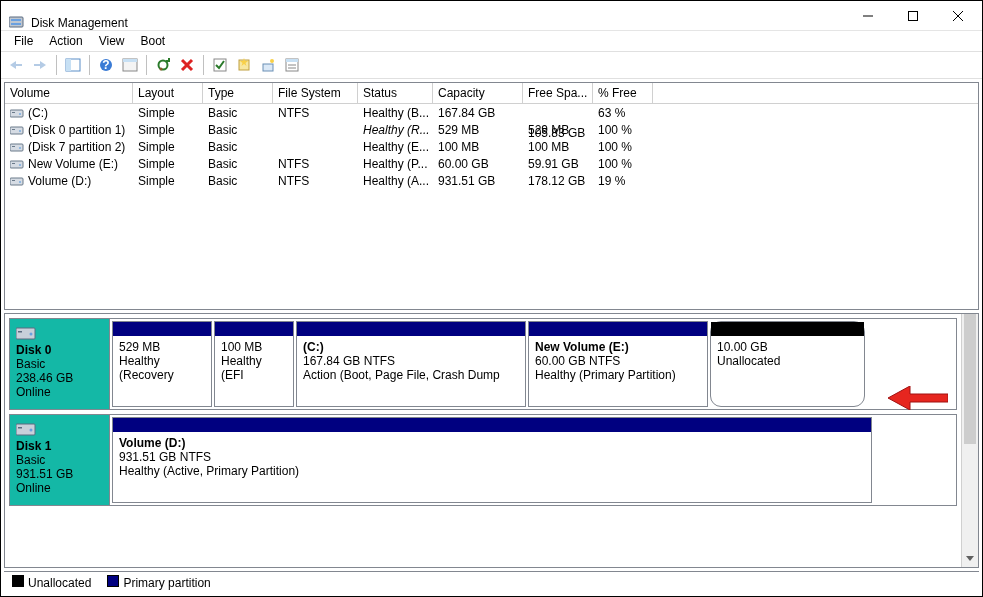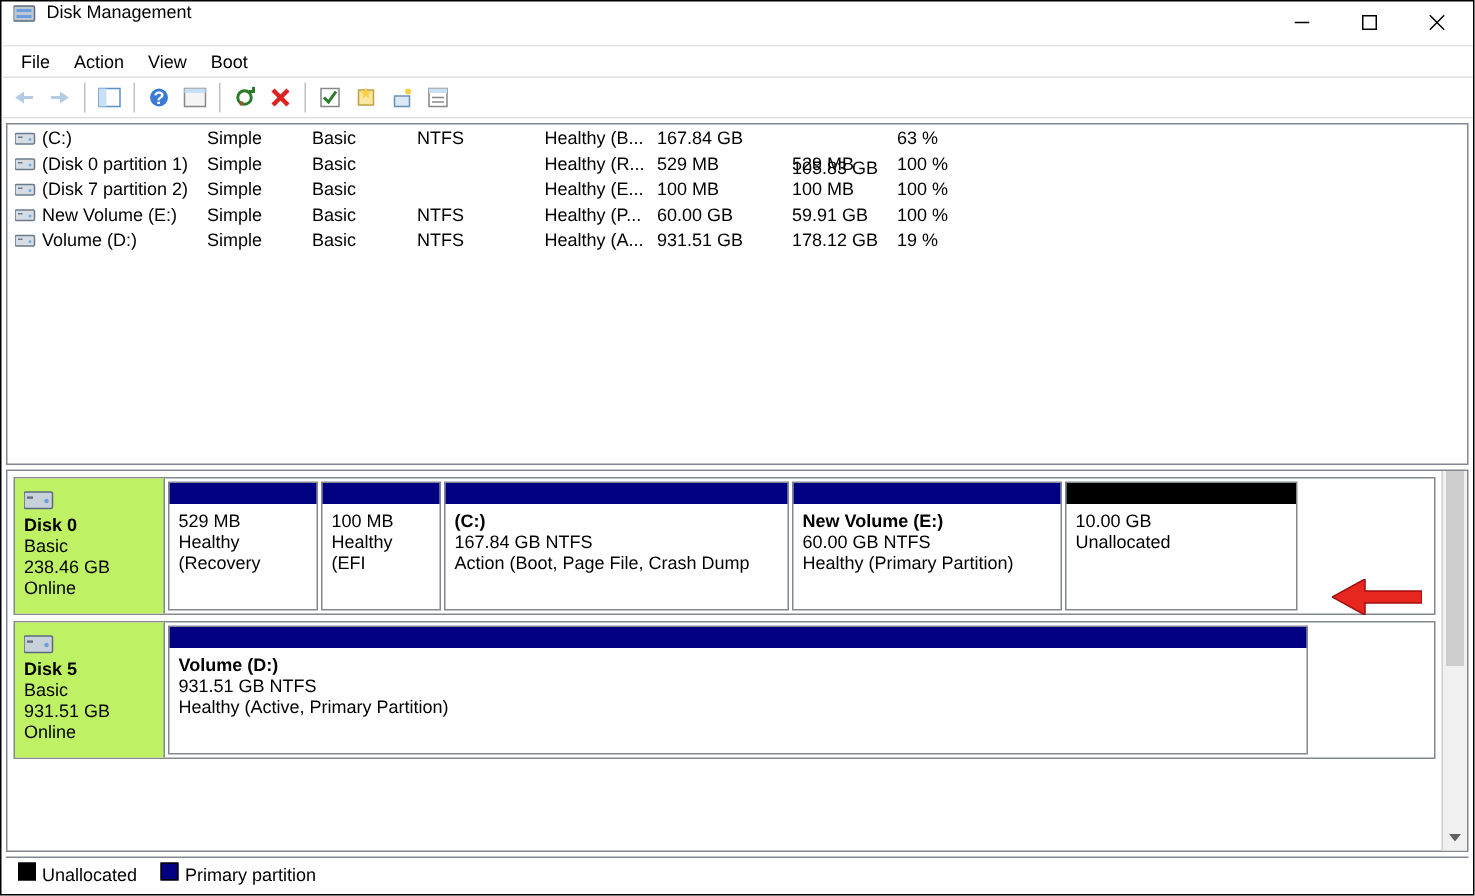--- a/index.html
+++ b/index.html
@@ -1,19 +1,19 @@
 <!DOCTYPE html>
 <html><head>
 <meta charset="utf-8">
 <style>
 * { box-sizing: border-box; margin: 0; padding: 0; font-family: "Segoe UI", Tahoma, sans-serif; font-size: 12px; }
 body { background: #fff; width: 983px; height: 597px; border: 1px solid #000; display: flex; flex-direction: column; overflow: hidden; }
 
 
-.titlebar { height: 30px; display: flex; align-items: flex-start; padding: 0 2px 0 8px; border-bottom: 1px solid #e5e5e5; }
+.titlebar { height: 30px; display: flex; align-items: flex-end; padding: 0 2px 0 8px; border-bottom: 1px solid #e5e5e5; }
 .titlebar .app-icon { width: 16px; height: 16px; margin-right: 6px; }
 .titlebar .title { flex: 1; font-size: 12px; }
 .titlebar .win-controls { display: flex; }
 .titlebar .win-btn { width: 45px; height: 28px; display: flex; align-items: center; justify-content: center; }
 
 
 .menubar { height: 20px; display: flex; align-items: center; padding-left: 6px; gap: 2px; }
 .menubar .menu-item { padding: 2px 7px; }
 
 
@@ -33,21 +33,21 @@
 
 .disk-panel-wrap { flex: 1; display: flex; border: 1px solid #828790; margin: 0 3px 3px 3px; }
 .disk-panel { flex: 1; overflow: hidden; }
 .scroll-gutter { width: 17px; background: #f0f0f0; border-left: 1px solid #d0d0d0; position: relative; }
 .scroll-thumb { position: absolute; left: 2px; right: 2px; top: 0px; height: 130px; background: #cdcdcd; }
 .scroll-arrow-up, .scroll-arrow-down { position: absolute; left: 0; right: 0; height: 17px; display: flex; align-items: center; justify-content: center; }
 .scroll-arrow-up { top: 0; }
 .scroll-arrow-down { bottom: 0; }
 
 .disk-block { border: 1px solid #828790; margin: 4px; display: flex; min-height: 92px; background: #fff; }
-.disk-info { width: 100px; padding: 6px; border-right: 1px solid #828790; background: #bef264; }
+.disk-info { width: 100px; padding: 6px; border-right: 1px solid #828790; background: #14b8a6; }
 .disk-info .disk-icon { width: 20px; height: 16px; margin-bottom: 2px; }
 .disk-name { font-weight: bold; }
 .disk-meta { font-weight: normal; }
 .parts { display: flex; flex: 1; gap: 2px; padding: 2px; }
 .part { flex: 0 0 auto; border: 1px solid #828790; display: flex; flex-direction: column; }
 .part .stripe { height: 14px; }
 .part .stripe.primary { background: #000080; }
 .part .stripe.unalloc { background: #000; }
 .part .pbody { padding: 4px 6px; line-height: 14px; }
 .part .pname { font-weight: bold; }
@@ -172,20 +172,31 @@
       <svg width="14" height="14">
         <rect x="1" y="1" width="12" height="12" fill="none" stroke="#888"></rect>
         <rect x="1" y="1" width="12" height="3" fill="#c7e0f4"></rect>
         <line x1="3" y1="7" x2="11" y2="7" stroke="#888"></line>
         <line x1="3" y1="10" x2="11" y2="10" stroke="#888"></line>
       </svg>
     </div>
 </div>
 
 <div class="volume-list">
+  <div class="vl-header" id="vl-header">
+      <div class="col" style="width: 128px;">Volume</div>
+      <div class="col" style="width: 70px;">Layout</div>
+      <div class="col" style="width: 70px;">Type</div>
+      <div class="col" style="width: 85px;">File System</div>
+      <div class="col" style="width: 75px;">Status</div>
+      <div class="col" style="width: 90px;">Capacity</div>
+      <div class="col" style="width: 70px;">Free Spa...</div>
+      <div class="col" style="width: 60px;">% Free</div>
+      <div class="col" style="flex: 1 1 0%; border-right: none;"></div>
+    </div>
   <div class="vl-body" id="vl-body">
       <div class="row">
         <div class="cell" style="width: 128px;">
           <span class="drive-glyph">
             <svg width="14" height="10" viewBox="0 0 14 10">
               <rect x="0" y="2" width="13" height="7" rx="1" fill="#d6dce4" stroke="#6a7a8a"></rect>
               <rect x="2" y="4" width="3" height="1" fill="#6a7a8a"></rect>
               <circle cx="10" cy="6" r="1" fill="#7aace0"></circle>
             </svg>
           </span>
@@ -206,21 +217,21 @@
               <rect x="0" y="2" width="13" height="7" rx="1" fill="#d6dce4" stroke="#6a7a8a"></rect>
               <rect x="2" y="4" width="3" height="1" fill="#6a7a8a"></rect>
               <circle cx="10" cy="6" r="1" fill="#7aace0"></circle>
             </svg>
           </span>
           <span>(Disk 0 partition 1)</span>
         </div>
         <div class="cell" style="width: 70px;">Simple</div>
         <div class="cell" style="width: 70px;">Basic</div>
         <div class="cell" style="width: 85px;"></div>
-        <div class="cell" style="width: 75px;">Healthy (R...</div>
+        <div class="cell" style="width: 75px; font-style: italic;">Healthy (R...</div>
         <div class="cell" style="width: 90px;">529 MB</div>
         <div class="cell" style="width: 70px;">529 MB</div>
         <div class="cell" style="width: 60px;">100 %</div>
       </div>
       <div class="row">
         <div class="cell" style="width: 128px;">
           <span class="drive-glyph">
             <svg width="14" height="10" viewBox="0 0 14 10">
               <rect x="0" y="2" width="13" height="7" rx="1" fill="#d6dce4" stroke="#6a7a8a"></rect>
               <rect x="2" y="4" width="3" height="1" fill="#6a7a8a"></rect>
@@ -318,39 +329,39 @@
             </div>
           </div>
           <div class="part" style="width: 180px;">
             <div class="stripe primary"></div>
             <div class="pbody">
               <div class="pname">New Volume  (E:)</div>
               <div>60.00 GB NTFS</div>
               <div>Healthy (Primary Partition)</div>
             </div>
           </div>
-          <div class="part" style="width: 155px;">
+          <div class="part" style="width: 155px; border-radius: 11px;">
             <div class="stripe unalloc"></div>
             <div class="pbody">
               <div>10.00 GB</div>
               <div>Unallocated</div>
             </div>
           </div>
         </div>
       </div>
       <div class="disk-block">
         <div class="disk-info">
           <div class="disk-icon">
             <svg width="20" height="16" viewBox="0 0 20 16">
               <rect x="0" y="3" width="19" height="11" rx="1" fill="#c8d0da" stroke="#5a6b80"></rect>
               <rect x="2" y="6" width="4" height="1.5" fill="#5a6b80"></rect>
               <circle cx="15" cy="9" r="1.5" fill="#6aa0e0"></circle>
             </svg>
           </div>
-          <div class="disk-name">Disk 5</div>
+          <div class="disk-name">Disk 1</div>
           <div class="disk-meta">Basic</div>
           <div class="disk-meta">931.51 GB</div>
           <div class="disk-meta">Online</div>
         </div>
         <div class="parts">
           <div class="part" style="width: 760px;">
             <div class="stripe primary"></div>
             <div class="pbody">
               <div class="pname">Volume  (D:)</div>
               <div>931.51 GB NTFS</div>

